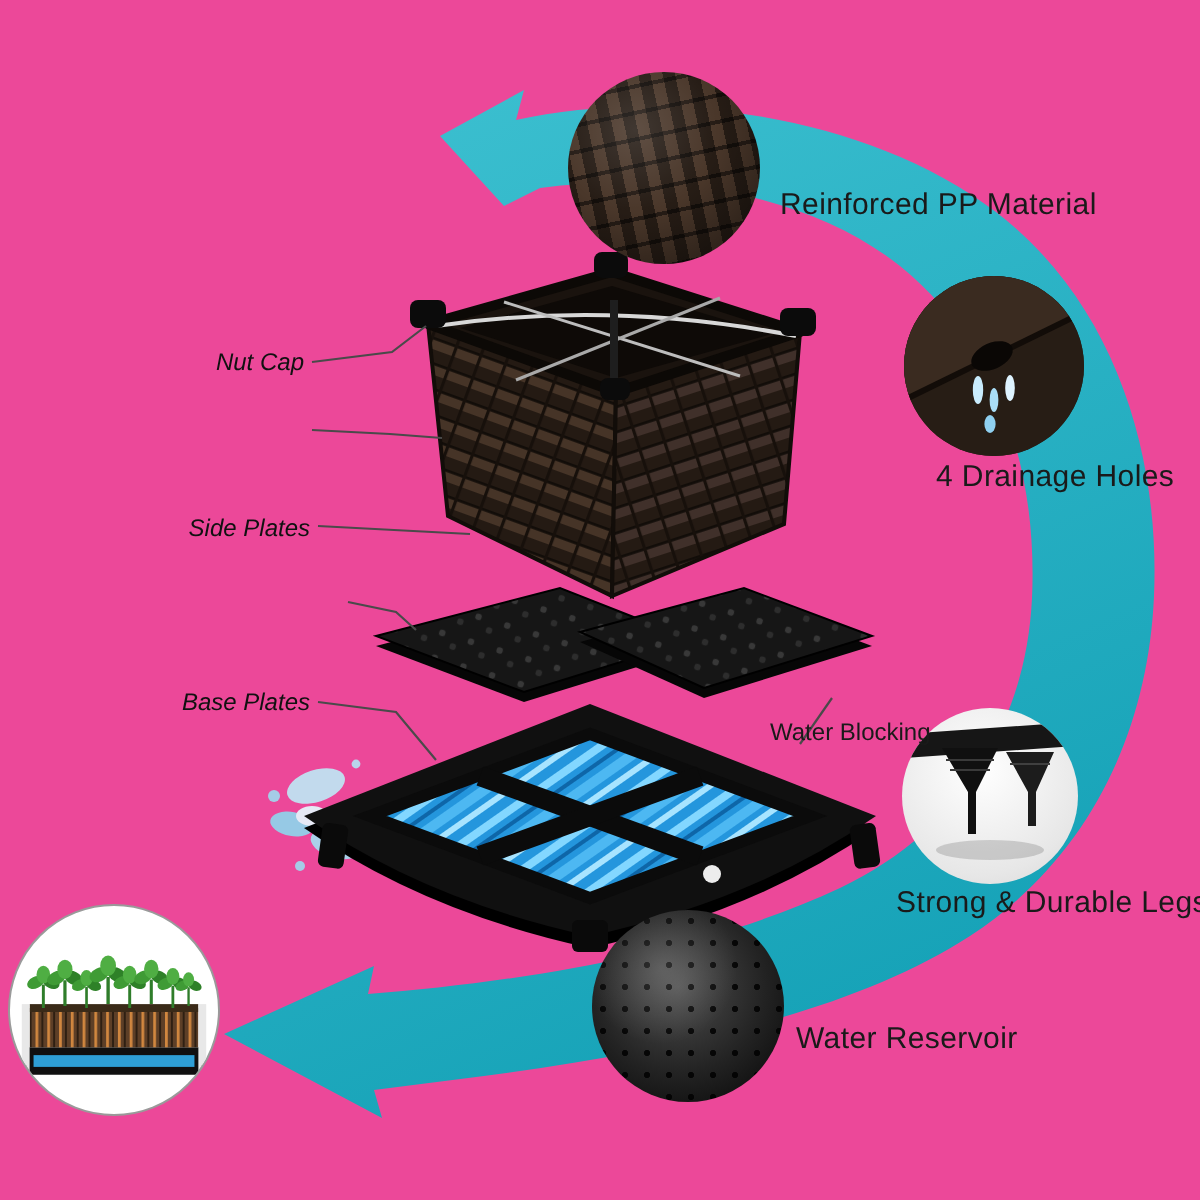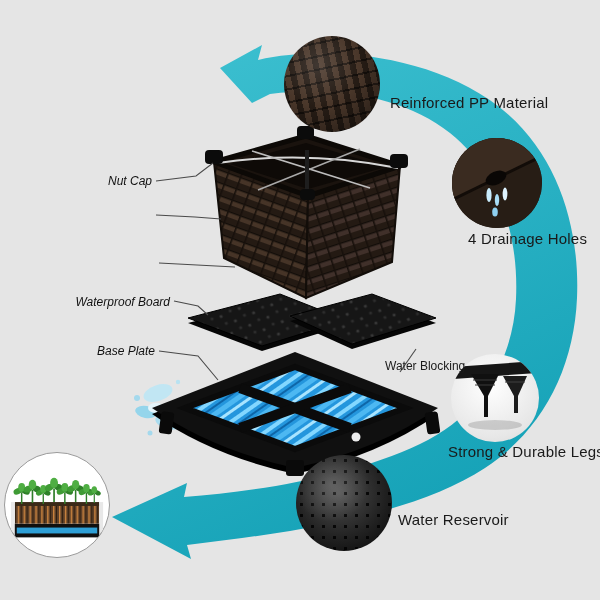--- a/index.html
+++ b/index.html
@@ -1,16 +1,16 @@
 <!DOCTYPE html>
 <html><head>
 <meta charset="utf-8">
 <style>
   html,body{margin:0;padding:0;background:#fff;}
-  .stage{position:relative;width:600px;height:600px;background:#e5e5e5;overflow:hidden;
+  .stage{position:relative;width:600px;height:600px;background:#ec4899;overflow:hidden;
          font-family:"Liberation Sans",sans-serif;}
   .layer{position:absolute;left:0;top:0;width:600px;height:600px;}
   #swoosh{z-index:1;}
   #product{z-index:2;}
   .photo{position:absolute;border-radius:50%;overflow:hidden;z-index:3;}
   .lbl{position:absolute;z-index:4;color:#1a1a1a;white-space:nowrap;}
   .callout-lbl{font-size:15px;letter-spacing:.2px;}
   .part-lbl{font-size:12px;color:#111;text-align:right;white-space:nowrap;font-style:italic;}
 
   
@@ -223,17 +223,17 @@
       <use href="#tuft" transform="translate(91,51) scale(0.8)"></use>
     </svg>
   </div>
 
   <div class="lbl callout-lbl" id="lbl-pp">Reinforced PP Material</div>
   <div class="lbl callout-lbl" id="lbl-drain">4 Drainage Holes</div>
   <div class="lbl callout-lbl" id="lbl-legs">Strong &amp; Durable Legs</div>
   <div class="lbl callout-lbl" id="lbl-res">Water Reservoir</div>
 
   <div class="lbl part-lbl" id="lbl-nutcap">Nut Cap</div>
-  <div class="lbl part-lbl" id="lbl-board">Waterproof Board</div>
-  <div class="lbl part-lbl" id="lbl-base">Base Plate</div>
+  <div class="lbl part-lbl" id="lbl-side">Side Plates</div>
+  <div class="lbl part-lbl" id="lbl-base">Base Plates</div>
   <div class="lbl" id="lbl-block">Water Blocking</div>
 
 </div>
 
 </body></html>

